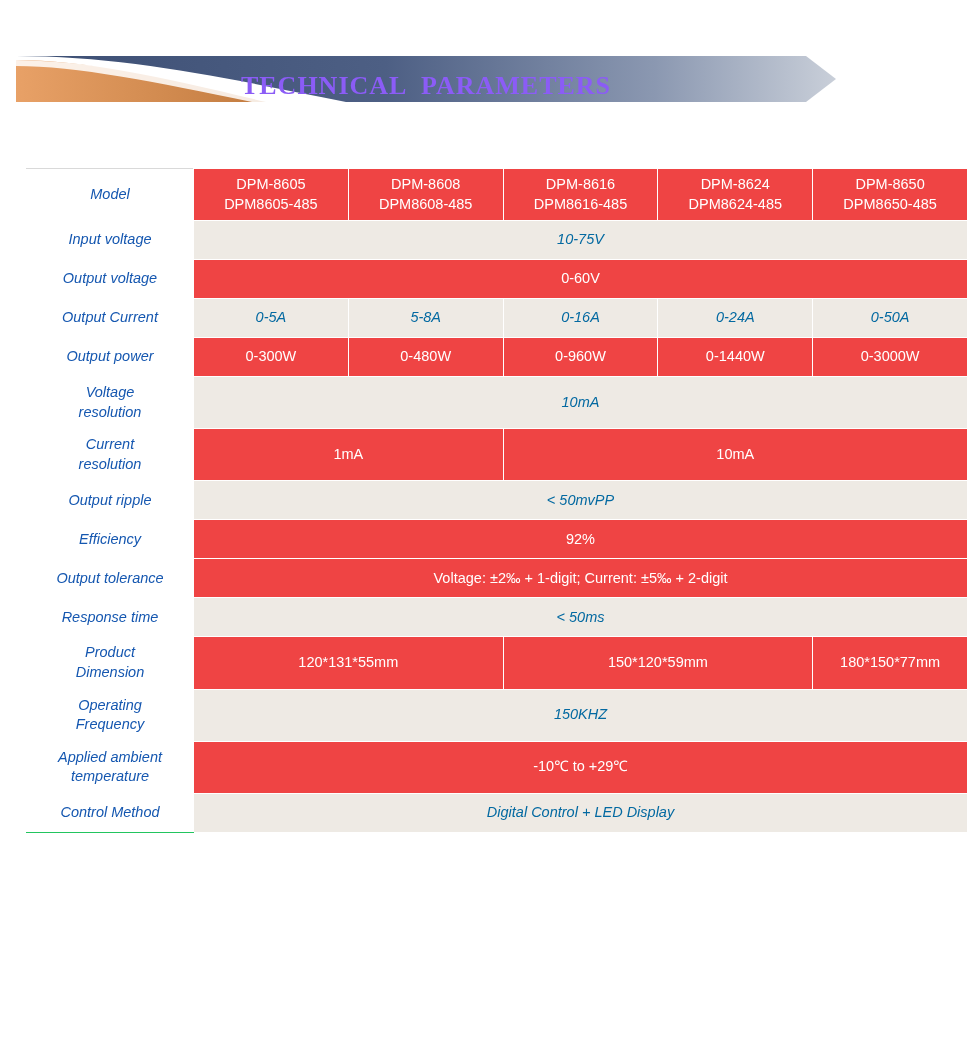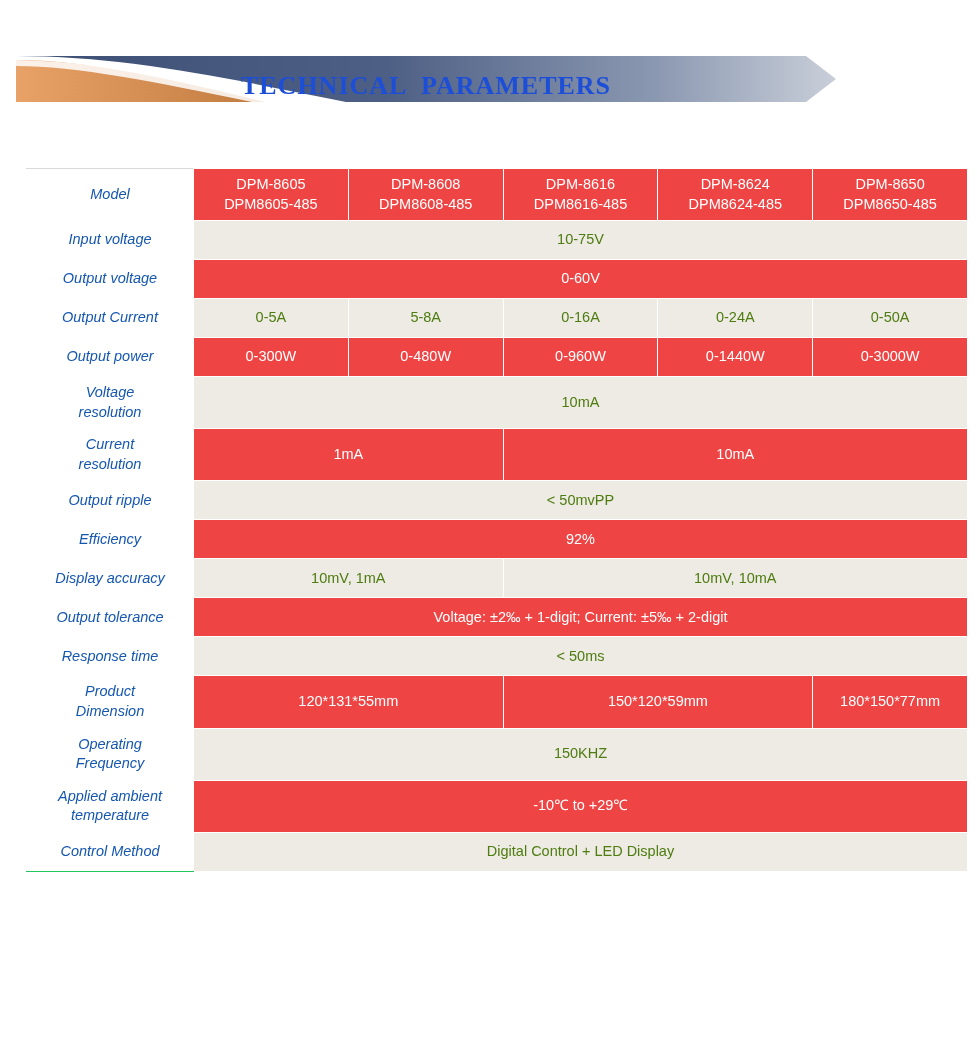--- a/index.html
+++ b/index.html
@@ -29,21 +29,21 @@
     position: absolute;
     left: 0;
     top: 0;
     width: 820px;
     height: 60px;
     display: flex;
     align-items: center;
     justify-content: center;
     font-size: 26px;
     font-weight: bold;
-    color: #1d4ed8;
+    color: #8b5cf6;
     letter-spacing: 1px;
     font-family: "Liberation Serif", serif;
     box-sizing: border-box;
     white-space: pre;
   }
 
   
   table.spec {
     position: absolute;
     left: 26px;
@@ -70,21 +70,21 @@
     border-left: 1px solid #d9d9d9;
     border-top: 1px solid #ffffff;
     border-bottom: 1px solid #ffffff;
     font-style: italic;
   }
   tr.first td.label { border-top: 1px solid #d9d9d9; }
   tr.last td.label { border-bottom: 1px solid #22c55e; }
 
   
   .blue   { background: #ef4444; color: #ffffff; }
-  .light  { background: #eeeae4; color: #4d7c0f; }
+  .light  { background: #eeeae4; color: #0369a1; font-style: italic; }
 
   td.model {
     font-size: 14.5px;
     line-height: 1.5;
   }
 </style>
 </head>
 <body>
 
 <div class="banner-wrap">
@@ -157,25 +157,20 @@
       </tr>
       <tr>
         <td class="label">Output ripple</td>
         <td class="light" colspan="5">&lt; 50mvPP</td>
       </tr>
       <tr>
         <td class="label">Efficiency</td>
         <td class="blue" colspan="5">92%</td>
       </tr>
       <tr>
-        <td class="label">Display accuracy</td>
-        <td class="light" colspan="2">10mV, 1mA</td>
-        <td class="light" colspan="3">10mV, 10mA</td>
-      </tr>
-      <tr>
         <td class="label">Output tolerance</td>
         <td class="blue" colspan="5">Voltage: ±2‰ + 1-digit; Current: ±5‰ + 2-digit</td>
       </tr>
       <tr>
         <td class="label">Response time</td>
         <td class="light" colspan="5">&lt; 50ms</td>
       </tr>
       <tr>
         <td class="label">Product<br>Dimension</td>
         <td class="blue" colspan="2">120*131*55mm</td>

